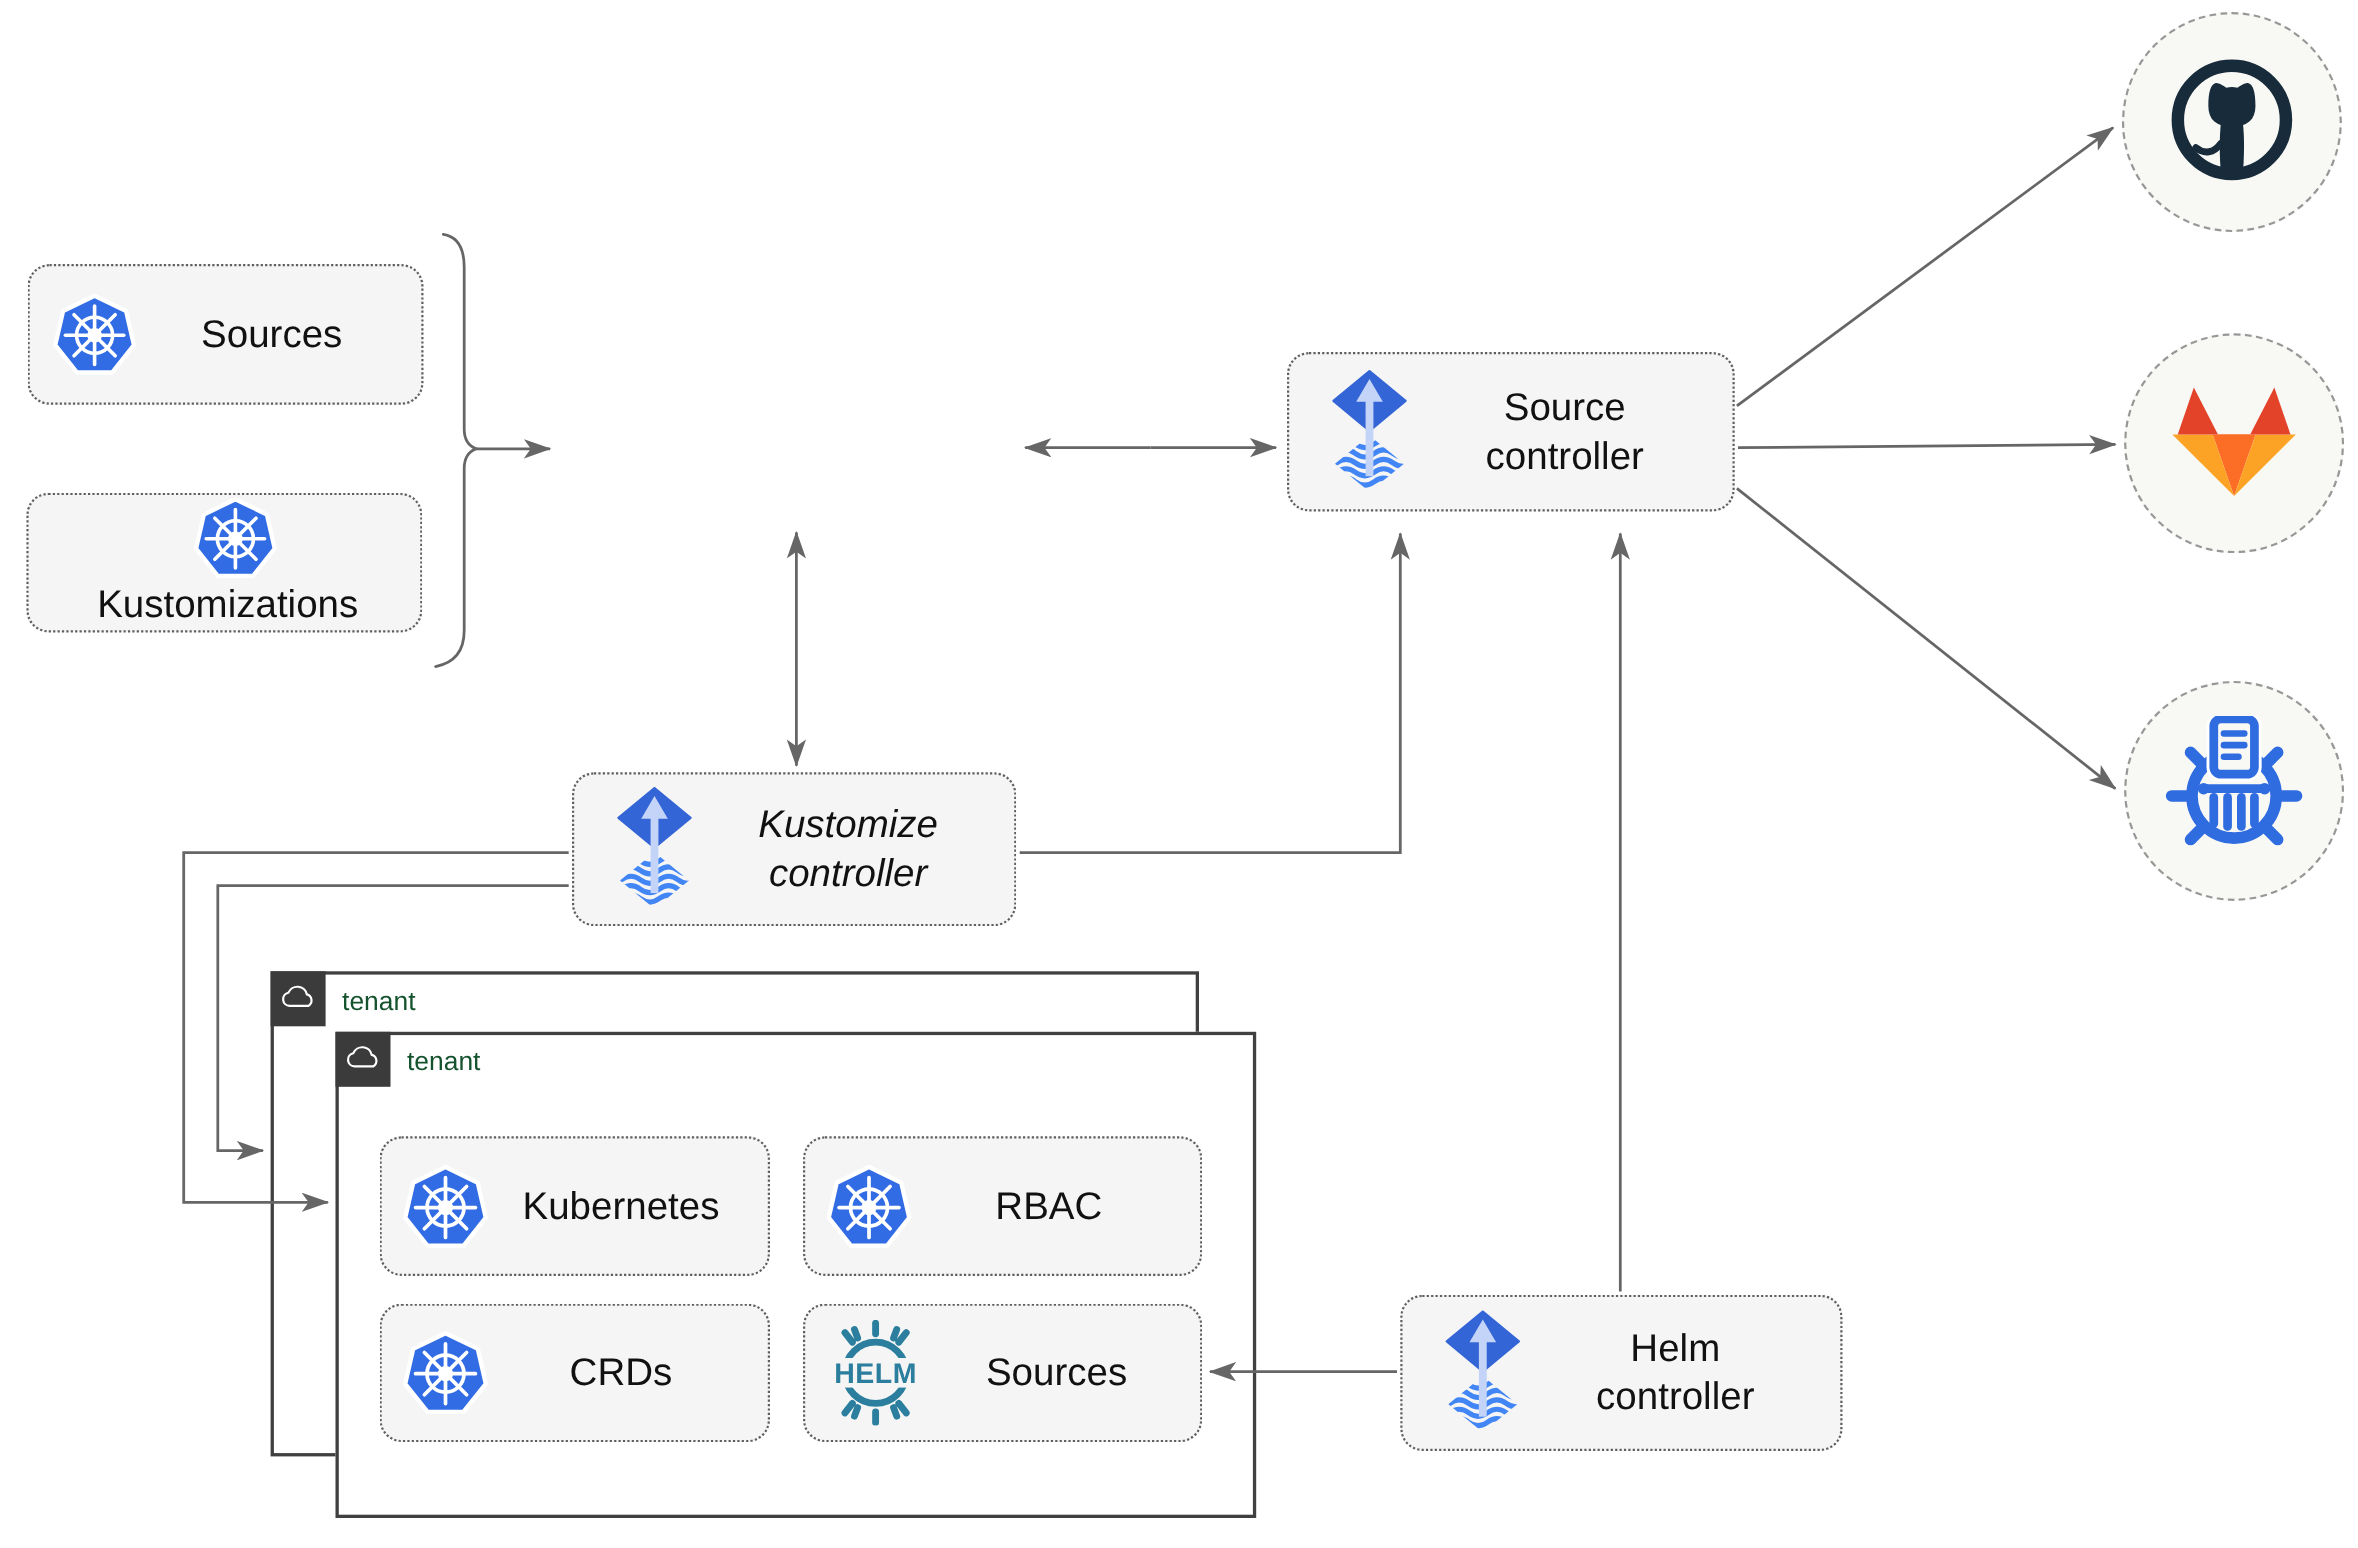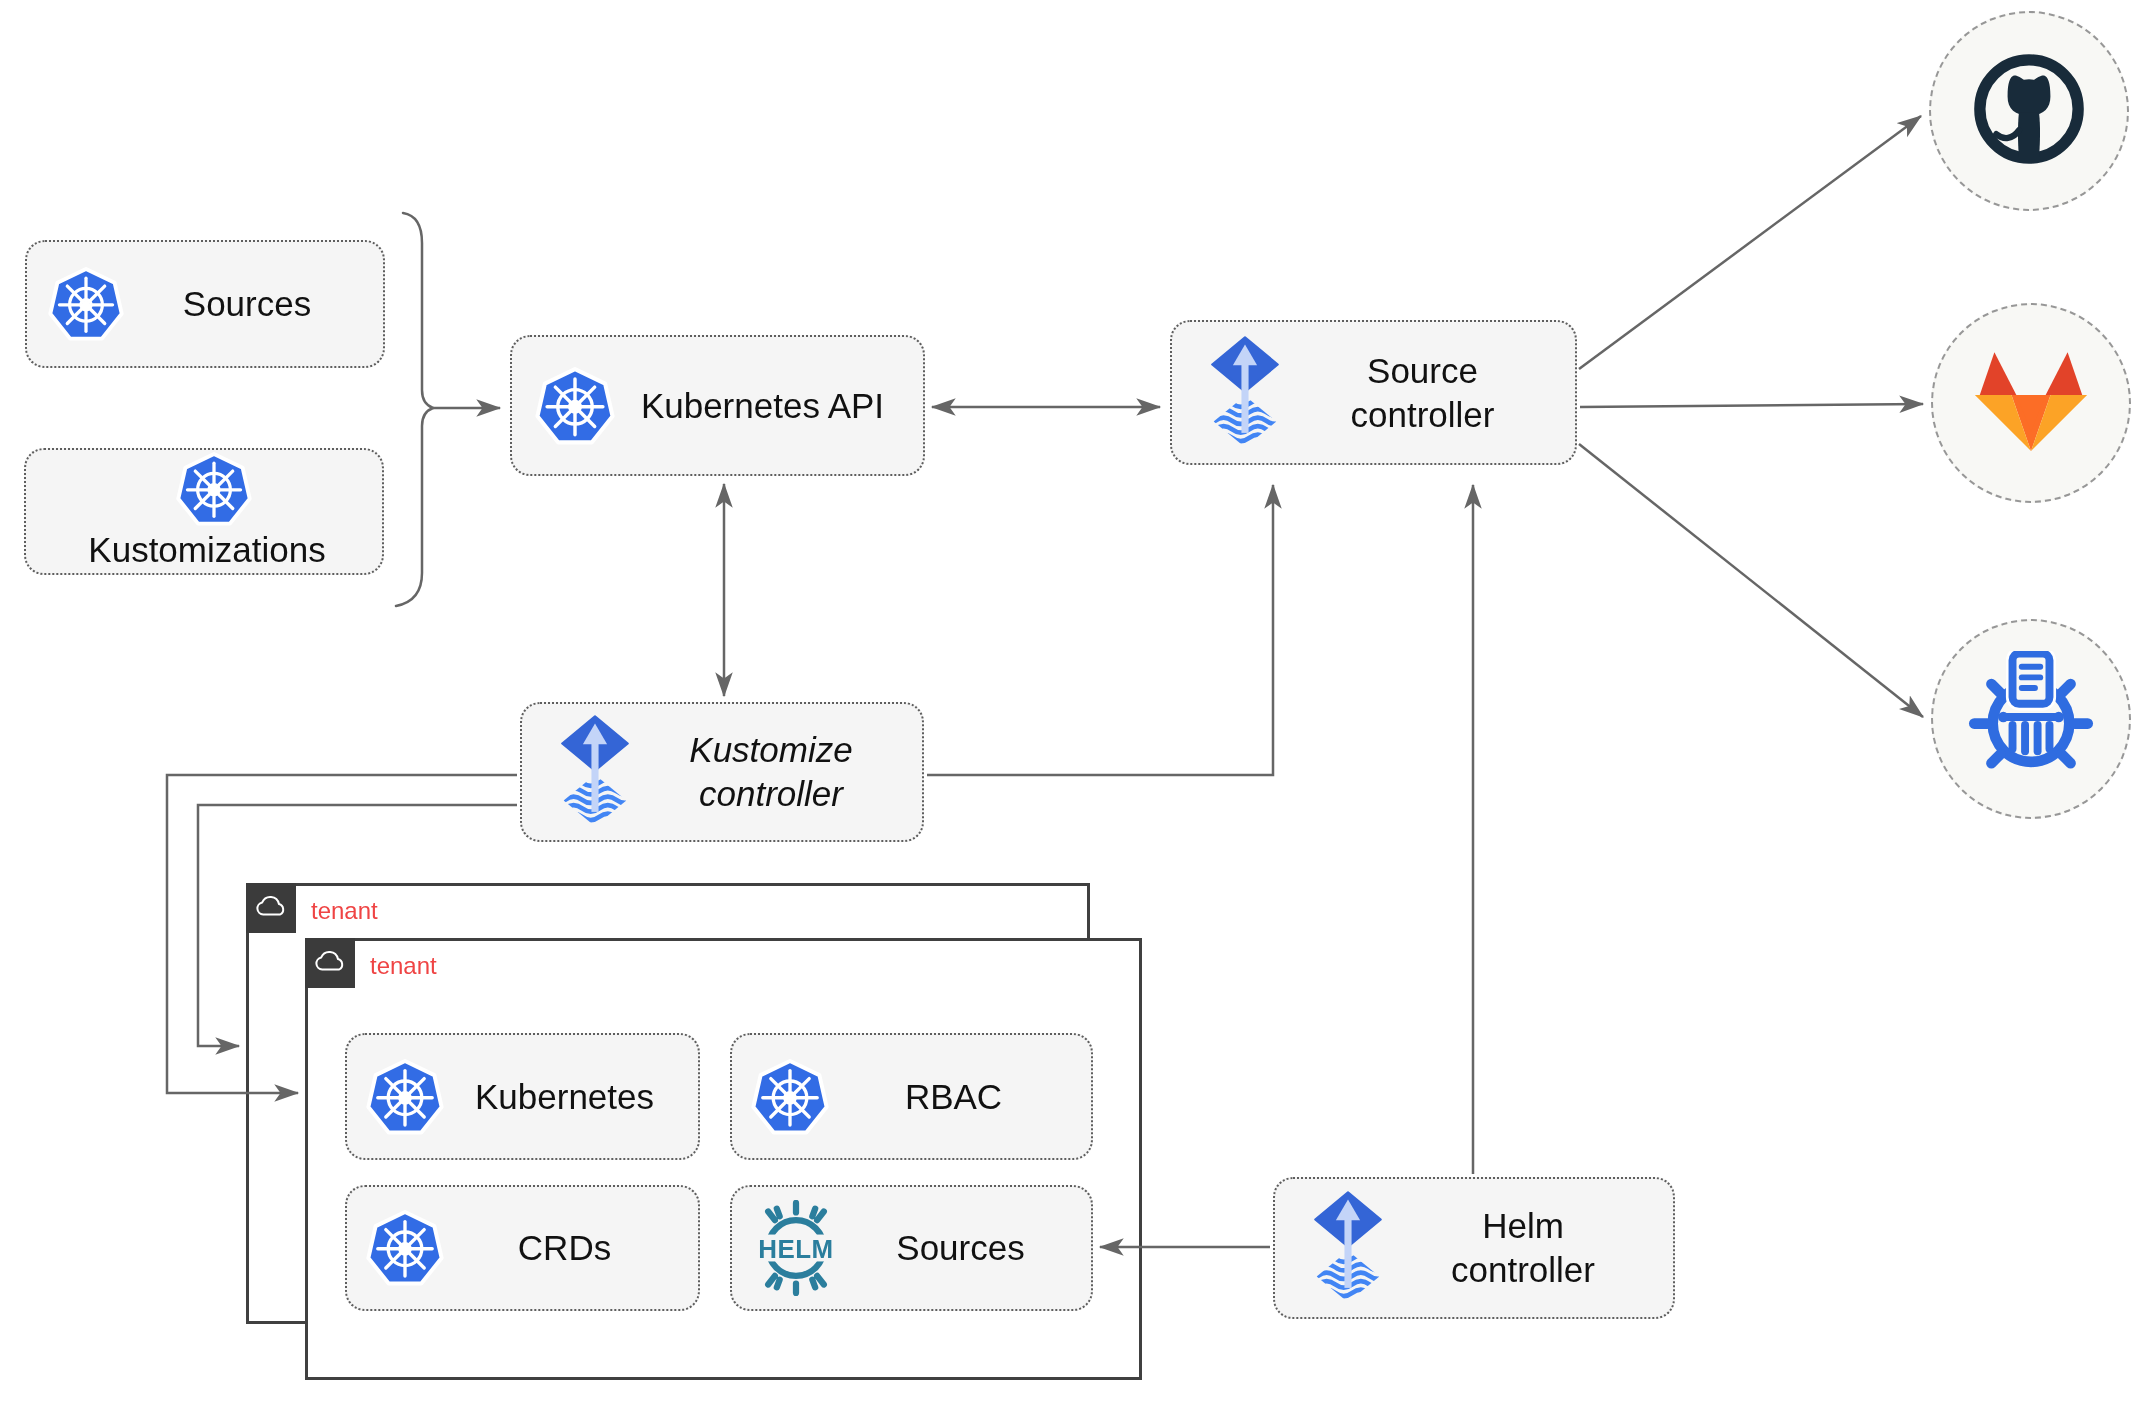--- a/index.html
+++ b/index.html
@@ -22,21 +22,21 @@
   .tenant{
     position:absolute;box-sizing:border-box;background:#ffffff;
     border:3px solid #404040;z-index:1;
   }
   .tenant .tab{
     position:absolute;left:-3px;top:-3px;width:50px;height:50px;background:#3b3b3b;
     display:flex;align-items:center;justify-content:center;
   }
   .tenant .tlabel{
     position:absolute;left:62px;top:0;height:50px;line-height:50px;
-    font-size:24px;color:#ef4444;
+    font-size:24px;color:#14532d;
   }
   .tenant.inner{z-index:2;}
   
   .circle{
     position:absolute;box-sizing:border-box;width:200px;height:200px;border-radius:50%;
     background:#f8f8f5;border:2.5px dashed #979797;
     display:flex;align-items:center;justify-content:center;z-index:3;
   }
   
   svg.wires{position:absolute;left:0;top:0;z-index:5;pointer-events:none;}
@@ -103,40 +103,20 @@
           <line x1="50" y1="51" x2="26" y2="27"></line>
             <line x1="50" y1="51" x2="74" y2="27"></line>
           <line x1="50" y1="51" x2="26" y2="75"></line>
             <line x1="50" y1="51" x2="74" y2="75"></line>
         </g>
       </svg>
     </span>
     <span class="nlabel">Kustomizations</span>
   </div>
 
-  <div class="pill" style="left:510px;top:335px;width:415px;height:141px;padding-left:22px;">
-    <span class="nicon">
-      <svg width="82" height="82" viewBox="0 0 100 100">
-        <polygon points="50,5 86.7,22.7 95.8,62.5 70.4,94.4 29.6,94.4 4.2,62.5 13.3,22.7" fill="#326ce5" stroke="#ffffff" stroke-width="5" stroke-linejoin="round"></polygon>
-        <g stroke="#ffffff" stroke-width="4.2" stroke-linecap="round" fill="none">
-          <circle cx="50" cy="51" r="21"></circle>
-          <circle cx="50" cy="51" r="6.5"></circle>
-          <line x1="50" y1="51" x2="50" y2="17"></line>
-            <line x1="50" y1="51" x2="50" y2="85"></line>
-          <line x1="50" y1="51" x2="16" y2="51"></line>
-            <line x1="50" y1="51" x2="84" y2="51"></line>
-          <line x1="50" y1="51" x2="26" y2="27"></line>
-            <line x1="50" y1="51" x2="74" y2="27"></line>
-          <line x1="50" y1="51" x2="26" y2="75"></line>
-            <line x1="50" y1="51" x2="74" y2="75"></line>
-        </g>
-      </svg>
-    </span>
-    <span class="nlabel">Kubernetes API</span>
-  </div>
 
   <div class="pill" style="left:1170px;top:320px;width:407px;height:145px;padding-left:34px;">
     <span class="nicon">
       <svg width="78" height="114" viewBox="0 0 100 160">
         <defs>
             <clipPath id="fxw1">
               <path d="M50,84 L94,120 L50,156 L6,120 Z"></path>
             </clipPath>
           </defs>
         <path d="M50,2 L96,40 L50,78 L4,40 Z" fill="#3465d6" stroke="#3465d6" stroke-width="3" stroke-linejoin="round"></path>

